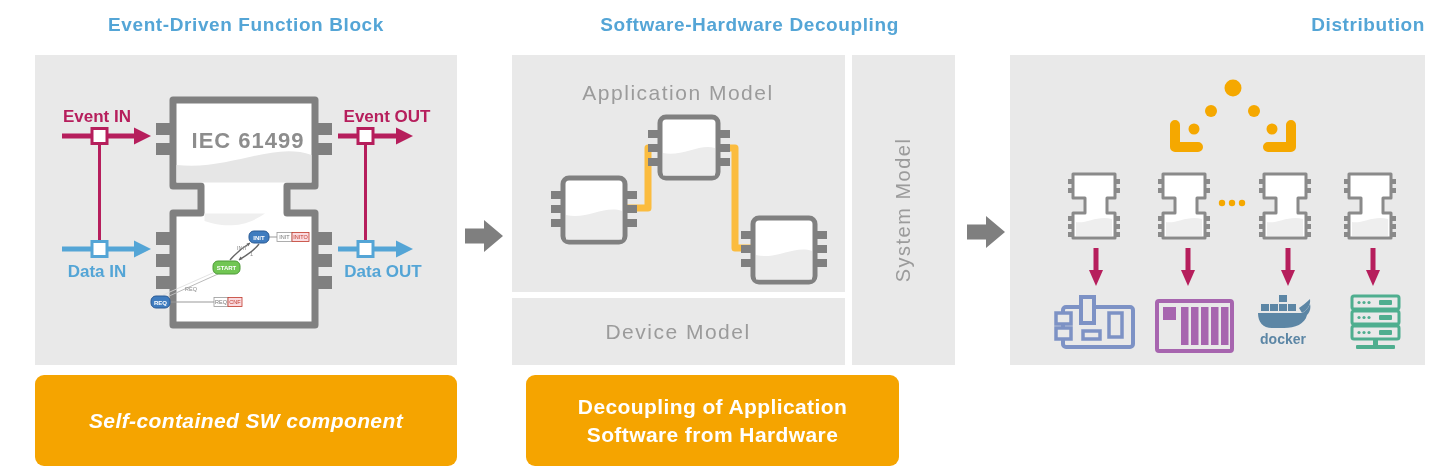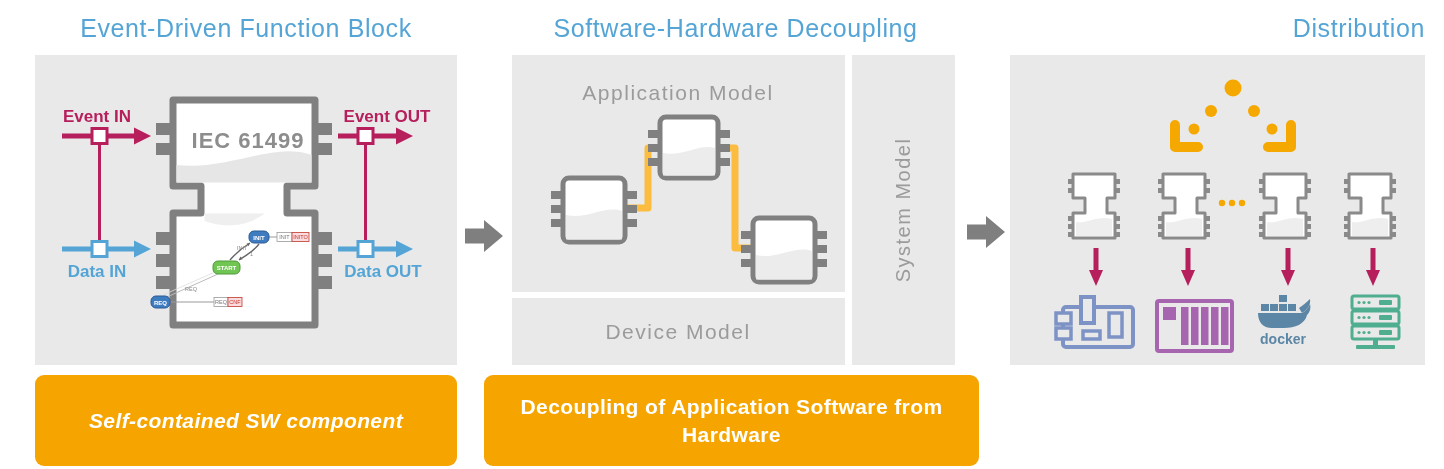--- a/index.html
+++ b/index.html
@@ -6,21 +6,21 @@
   .canvas{
     position:relative;
     width:1444px;height:469px;
     background:#ffffff;
     font-family:"Liberation Sans", sans-serif;
     overflow:hidden;
   }
   .panel-title{
     position:absolute;top:14px;height:32px;
     text-align:center;
-    font-size:25px;font-weight:normal;letter-spacing:.6px;
+    font-size:19px;font-weight:bold;letter-spacing:.6px;
     color:#54A5D6;
   }
   .panel-area{position:absolute;top:55px;}
   .caption{
     position:absolute;top:375px;height:91px;
     background:#F5A400;border-radius:9px;
     display:flex;align-items:center;justify-content:center;
     text-align:center;
     color:#ffffff;font-size:21px;font-weight:bold;letter-spacing:.4px;
     line-height:1.3;
@@ -126,21 +126,21 @@
   <div class="caption" style="left:35px;width:422px;font-style:italic;">
     <span>Self-contained SW component</span>
   </div>
 
   <div class="flow-arrow" style="left:465px;">
     <svg width="38" height="32" viewBox="0 0 38 32">
       <path d="M 0 8.5 H 19 V 0 L 38 16 L 19 32 V 23.5 H 0 Z" fill="#7F7F7F"></path>
     </svg>
   </div>
 
-  <div class="panel-title" style="left:514px;width:443px;">Software-Hardware Decoupling</div>
+  <div class="panel-title" style="left:528px;width:443px;">Software-Hardware Decoupling</div>
 
   <div class="panel-area" style="left:512px;text-align:center;">
     <svg width="443" height="310" viewBox="0 0 443 310">
       <rect x="0" y="0" width="333" height="237" fill="#E9E9E9"></rect>
       <rect x="0" y="243" width="333" height="67" fill="#E9E9E9"></rect>
       <rect x="340" y="0" width="103" height="310" fill="#E9E9E9"></rect>
 
       <text x="166" y="45" text-anchor="middle" font-size="21" letter-spacing="1.5" fill="#9B9B9B">Application Model</text>
       <text x="166" y="284" text-anchor="middle" font-size="21" letter-spacing="1.5" fill="#9B9B9B">Device Model</text>
       <text x="391" y="162" text-anchor="middle" font-size="20" letter-spacing="1.5" fill="#9B9B9B" transform="rotate(-90 391 155)">System Model</text>
@@ -184,21 +184,21 @@
           <rect x="302" y="176" width="13" height="8"></rect>
             <rect x="302" y="190" width="13" height="8"></rect>
             <rect x="302" y="204" width="13" height="8"></rect>
         </g>
         <rect x="241" y="163" width="62" height="64" rx="6" fill="#ffffff" stroke="#808080" stroke-width="5"></rect>
         <path d="M 244 224.5 L 244 200 C 265 205 282 190 300 196 L 300 224.5 Z" fill="#ECECEC"></path>
       </g>
     </svg>
   </div>
 
-  <div class="caption" style="left:484px;width:495px;">
+  <div class="caption" style="left:526px;width:373px;">
     <span>Decoupling of Application Software from Hardware</span>
   </div>
 
   <div class="flow-arrow" style="left:967px;top:216px;">
     <svg width="38" height="32" viewBox="0 0 38 32">
       <path d="M 0 8.5 H 19 V 0 L 38 16 L 19 32 V 23.5 H 0 Z" fill="#7F7F7F"></path>
     </svg>
   </div>
 
   <div class="panel-title" style="left:1010px;width:415px;text-align:right;">Distribution</div>

